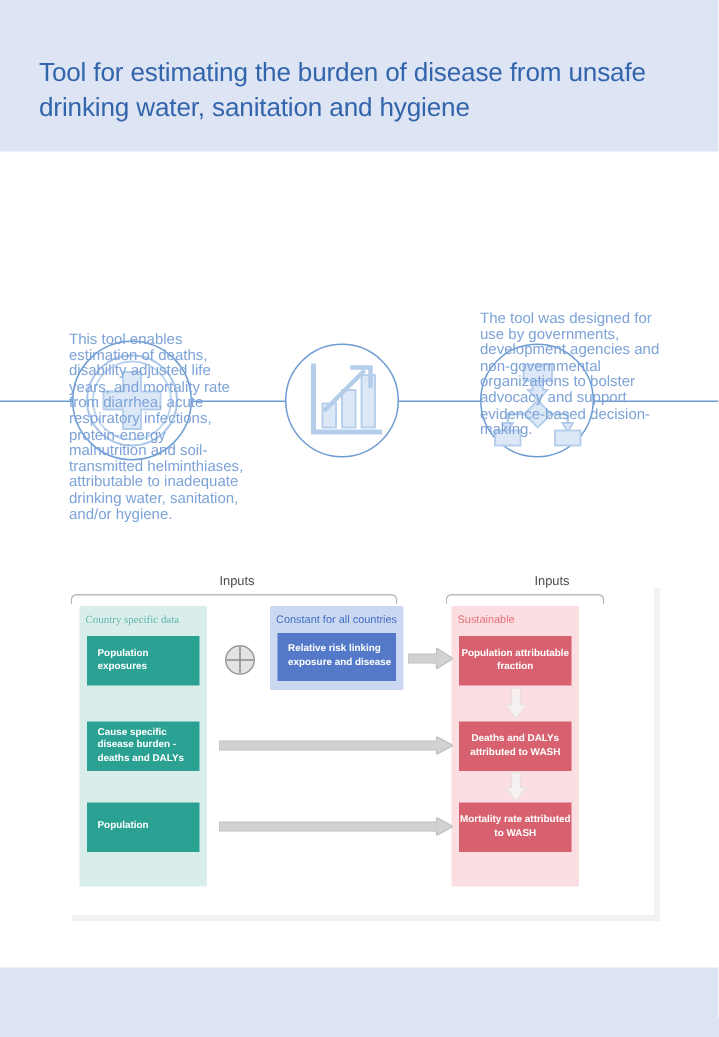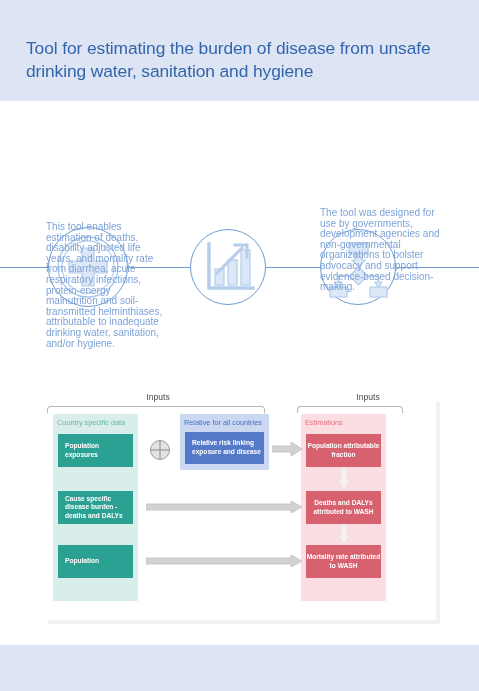--- a/index.html
+++ b/index.html
@@ -58,21 +58,21 @@
     position: absolute;
     font-size: 10px;
     line-height: 10.6px;
     color: #7da3d8;
   }
   .col-text p + p { margin-top: 9px; }
 
   
   #diagram {
     position: absolute;
-    left: 0; top: 372px;
+    left: 0; top: 362px;
     width: 479px; height: 262px;
   }
   #diagram-bg {
     position: absolute;
     left: 44px; top: 26px;
     width: 392px; height: 222px;
     background: #ffffff;
     box-shadow: 4px 4px 0 0 rgba(0,0,0,0.05);
   }
   .bracket-label {
@@ -193,47 +193,47 @@
 
     <div id="diagram-bg"></div>
 
     <div class="bracket-label" style="left:98px; top:20px; width:120px;">Inputs</div>
     <div class="bracket-label" style="left:318px; top:20px; width:100px;">Inputs</div>
 
     <div class="bracket" style="left:47px; top:34px; width:218px;"></div>
     <div class="bracket" style="left:297px; top:34px; width:106px;"></div>
 
     <div class="group-box" style="left:53px; top:42px; width:85px; height:187px; background:#d9eeea;"></div>
-    <div class="group-title" style="left:57px; top:46px; color:#62b7ab;">Country specific data</div>
+    <div class="group-title" style="left:57px; top:46px; color:#62b7ab;font-family:Liberation Serif, serif;">Country specific data</div>
 
     <div class="node-box" style="left:58px; top:62px; width:75px; height:33px; background:#2ba193;">
       <span>Population exposures</span>
     </div>
     <div class="node-box" style="left:58px; top:119px; width:75px; height:33px; background:#2ba193;">
       <span>Cause specific disease burden - deaths and DALYs</span>
     </div>
     <div class="node-box" style="left:58px; top:173px; width:75px; height:33px; background:#2ba193;">
       <span>Population</span>
     </div>
 
     <div class="plus-circle" style="left:150px; top:68px;">
       <svg width="18" height="18" viewBox="0 0 18 18" style="display:block">
         <line x1="9" y1="0" x2="9" y2="18" stroke="#8a8a8a" stroke-width="1"></line>
         <line x1="0" y1="9" x2="18" y2="9" stroke="#8a8a8a" stroke-width="1"></line>
       </svg>
     </div>
 
     <div class="group-box" style="left:180px; top:42px; width:89px; height:56px; background:#ccd8f2;"></div>
-    <div class="group-title" style="left:184px; top:46px; color:#3f6fc4;">Relative for all countries</div>
+    <div class="group-title" style="left:184px; top:46px; color:#3f6fc4;">Constant for all countries</div>
     <div class="node-box" style="left:185px; top:60px; width:79px; height:32px; background:#5479c9;">
       <span>Relative risk linking exposure and disease</span>
     </div>
 
     <div class="group-box" style="left:301px; top:42px; width:85px; height:187px; background:#fbdee1;"></div>
-    <div class="group-title" style="left:305px; top:46px; color:#e5717d;">Estimations</div>
+    <div class="group-title" style="left:305px; top:46px; color:#e5717d;">Sustainable</div>
 
     <div class="node-box centered" style="left:306px; top:62px; width:75px; height:33px; background:#d8616f;">
       <span>Population attributable fraction</span>
     </div>
     <div class="node-box centered" style="left:306px; top:119px; width:75px; height:33px; background:#d8616f;">
       <span>Deaths and DALYs attributed to WASH</span>
     </div>
     <div class="node-box centered" style="left:306px; top:173px; width:75px; height:33px; background:#d8616f;">
       <span>Mortality rate attributed to WASH</span>
     </div>

